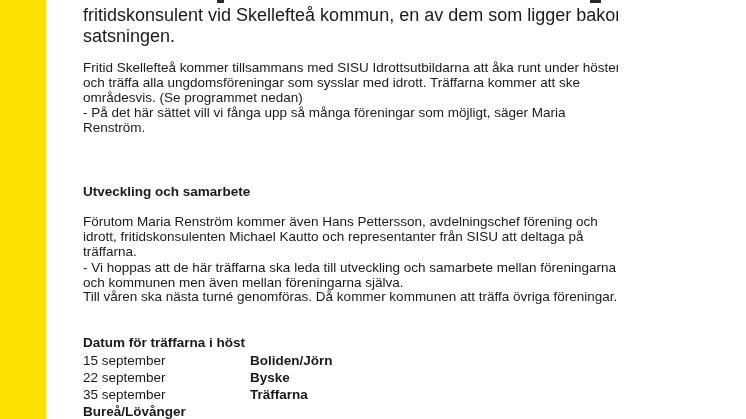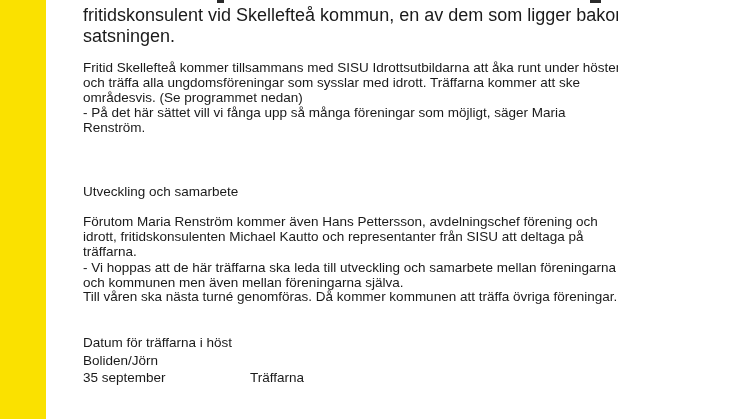--- a/index.html
+++ b/index.html
@@ -38,32 +38,32 @@
     line-height: 21px;
   }
   .bodytext {
     font-size: 13.5px;
     line-height: 15.1px;
   }
   .para1 { top: 60px; }
   .section1 { top: 169px; }
   .para3 { top: 289px; }
   .sched-heading { top: 335px; }
-  .bold { font-weight: normal; }
+  .bold { font-weight: bold; }
   .schedule {
     position: absolute;
     left: 83px;
     top: 352px;
     width: 648px;
     font-size: 13.5px;
     line-height: 17px;
   }
   .sched-row { display: flex; }
   .sched-date { width: 167px; flex: 0 0 167px; }
-  .sched-place { flex: 1; }
+  .sched-place { flex: 1; font-weight: bold; }
   
   .crop-fragment {
     position: absolute;
     top: 0;
     height: 3px;
     background: #2a2a2a;
   }
   .frag-a { left: 217px; width: 7px; }
   .frag-b { left: 590px; width: 11px; }
 </style>
@@ -94,23 +94,29 @@
 - Vi hoppas att de här träffarna ska leda till utveckling och samarbete mellan föreningarna
 och kommunen men även mellan föreningarna själva.</div>
   </div>
 
   <div class="block bodytext para3">Till våren ska nästa turné genomföras. Då kommer kommunen att träffa övriga föreningar.</div>
 
   <div class="block bodytext bold sched-heading">Datum för träffarna i höst</div>
 
   <div class="schedule">
     <div class="sched-row">
+      <span class="sched-date">15 september</span>
       <span class="sched-place">Boliden/Jörn</span>
+    </div>
+    <div class="sched-row">
+      <span class="sched-date">22 september</span>
+      <span class="sched-place">Byske</span>
     </div>
     <div class="sched-row">
       <span class="sched-date">35 september</span>
       <span class="sched-place">Träffarna</span>
     </div>
     <div class="sched-row">
+      <span class="sched-place">Bureå/Lövånger</span>
     </div>
   </div>
 
 </div>
 
 </body></html>

